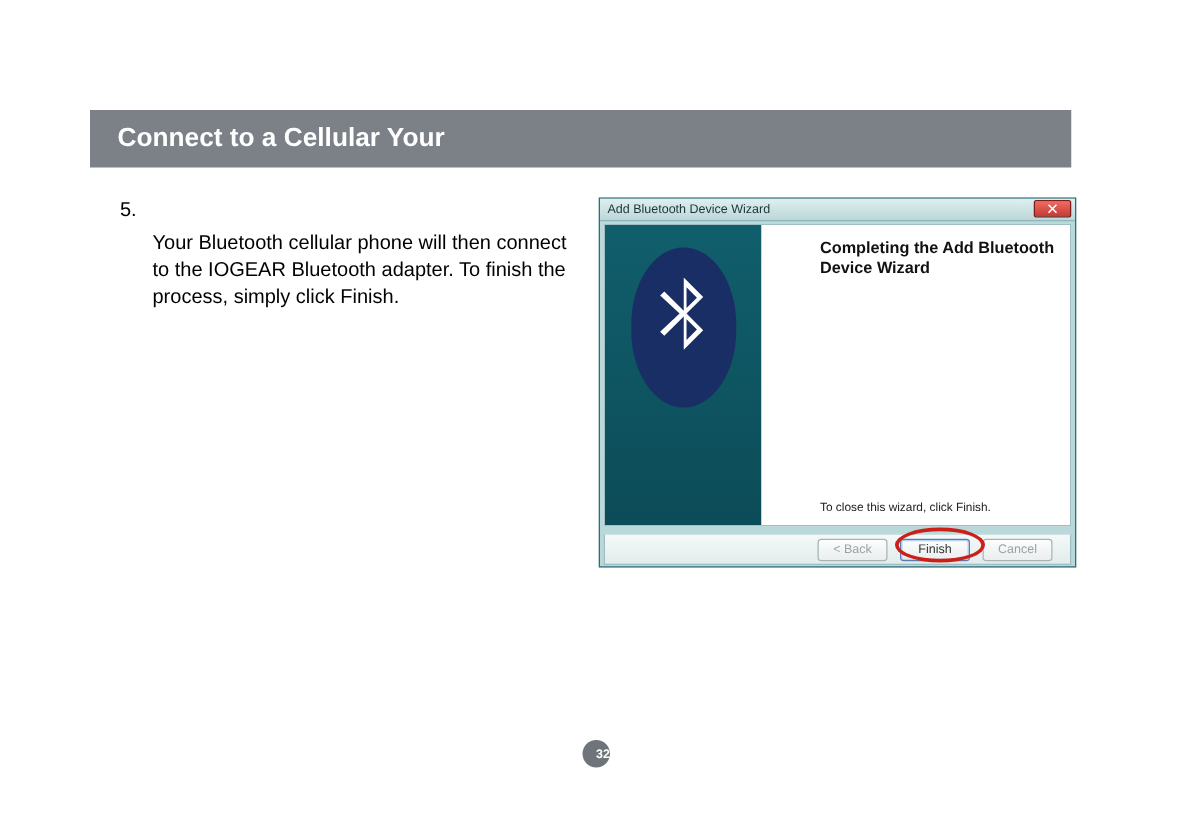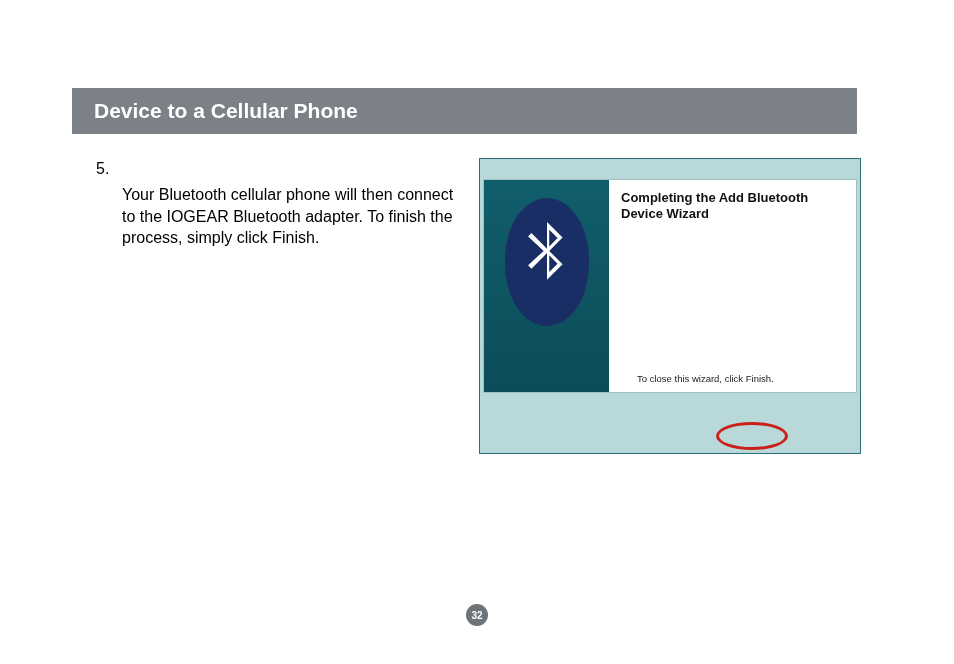--- a/index.html
+++ b/index.html
@@ -43,24 +43,25 @@
     width: 30px; height: 14px;
     background: linear-gradient(#ef6b63,#c43c33);
     border: 1px solid #7c1d17;
     border-radius: 2px;
     display:flex; align-items:center; justify-content:center;
   }
   .dlg-close svg { width: 8px; height: 8px; display:block; }
   .dlg-body {
     position: absolute;
     left: 3px; top: 20px;
-    width: 374px; height: 214px;
+    width: 374px; height: 242px;
     background: #fff;
     border: 1px solid #9fbfc2;
     display: flex;
+    gap: 35px;
   }
   .dlg-left {
     width: 125px; height: 100%;
     background: linear-gradient(#115e6c,#0c4c58);
     display:flex; align-items:flex-start; justify-content:center;
     padding-top: 18px;
   }
   .bt-badge {
     width: 84px; height: 128px;
     background: #1a2e66;
@@ -71,21 +72,21 @@
   .dlg-right {
     flex: 1;
     padding: 10px 12px 8px 12px;
     position: relative;
     display:flex; flex-direction:column;
   }
   .dlg-heading { font-size: 13px; font-weight: bold; color:#111; line-height:1.2; margin-bottom: 8px; }
   .dlg-text { font-size: 9.5px; color:#222; line-height: 1.25; }
   .dlg-footnote {
     position: absolute;
-    bottom: 8px; left: 28px;
+    bottom: 8px; left: 12px;
     font-size: 9.5px; color:#222;
   }
   .dlg-buttons {
     position: absolute;
     left: 3px; top: 268px;
     width: 374px; height: 25px;
     background: linear-gradient(#f4f8f8,#e2ecec);
     border: 1px solid #9fbfc2; border-top: 1px solid #cfe0e1;
     display:flex; align-items:center; justify-content:flex-end;
     gap: 10px; padding-right: 14px;
@@ -109,56 +110,71 @@
     right: 72px; top: 263px;
     pointer-events: none;
   }
   .page-badge {
     position: absolute;
     left: 50%; transform: translateX(-50%);
     top: 592px;
     width: 22px; height: 22px;
     background: #6e7479;
     border-radius: 50%;
-    display:flex; align-items:center; justify-content:center;
-    color:#fff; font-size: 10px; font-weight:bold;margin-top:12px;
+    display:flex; align-items:center; justify-content:flex-end;
+    color:#fff; font-size: 10px; font-weight:bold;
   }
 </style>
 </head>
 <body>
 
 <div class="page">
 
   <div class="section-bar">
-    <span>Device to a Cellular Phone</span>
+    <span>Connect to a Cellular Your</span>
   </div>
 
   <div class="step-area">
     <div class="step-num">5.</div>
     <div class="step-text">Your Bluetooth cellular phone will then connect to the IOGEAR Bluetooth adapter. To finish the process, simply click Finish.</div>
   </div>
 
   <div class="dialog-wrap">
+    <div class="dlg-titlebar">
+      <span>Add Bluetooth Device Wizard</span>
+      <div class="dlg-close">
+        <span>
+          <svg viewBox="0 0 10 10">
+              <path d="M1 1 L9 9 M9 1 L1 9" stroke="#fff" stroke-width="1.6" fill="none"></path>
+            </svg>
+        </span>
+      </div>
+    </div>
 
     <div class="dlg-body">
       <div class="dlg-left">
         <div class="bt-badge">
           <svg viewBox="0 0 40 72">
             <path d="M20 0 L34 14 L22 26 L34 38 L20 52 L20 28 L6 42 L3 39 L17 26 L3 13 L6 10 L20 24 Z
                      M22 7 L22 22 L29.5 14.5 Z
                      M22 30 L22 45 L29.5 37.5 Z" fill="#fff"></path>
           </svg>
         </div>
       </div>
       <div class="dlg-right">
         <div class="dlg-heading">Completing the Add Bluetooth Device Wizard</div>
         <div class="dlg-footnote">To close this wizard, click Finish.</div>
       </div>
     </div>
 
+    <div class="dlg-buttons">
+      <div class="dlg-btn disabled">&lt; Back</div>
+      <div class="dlg-btn default">Finish</div>
+      <div class="dlg-btn disabled">Cancel</div>
+    </div>
 
     <div class="finish-circle"></div>
   </div>
 
   <div class="page-badge">
     <span>32</span>
   </div>
 
 </div>
 

